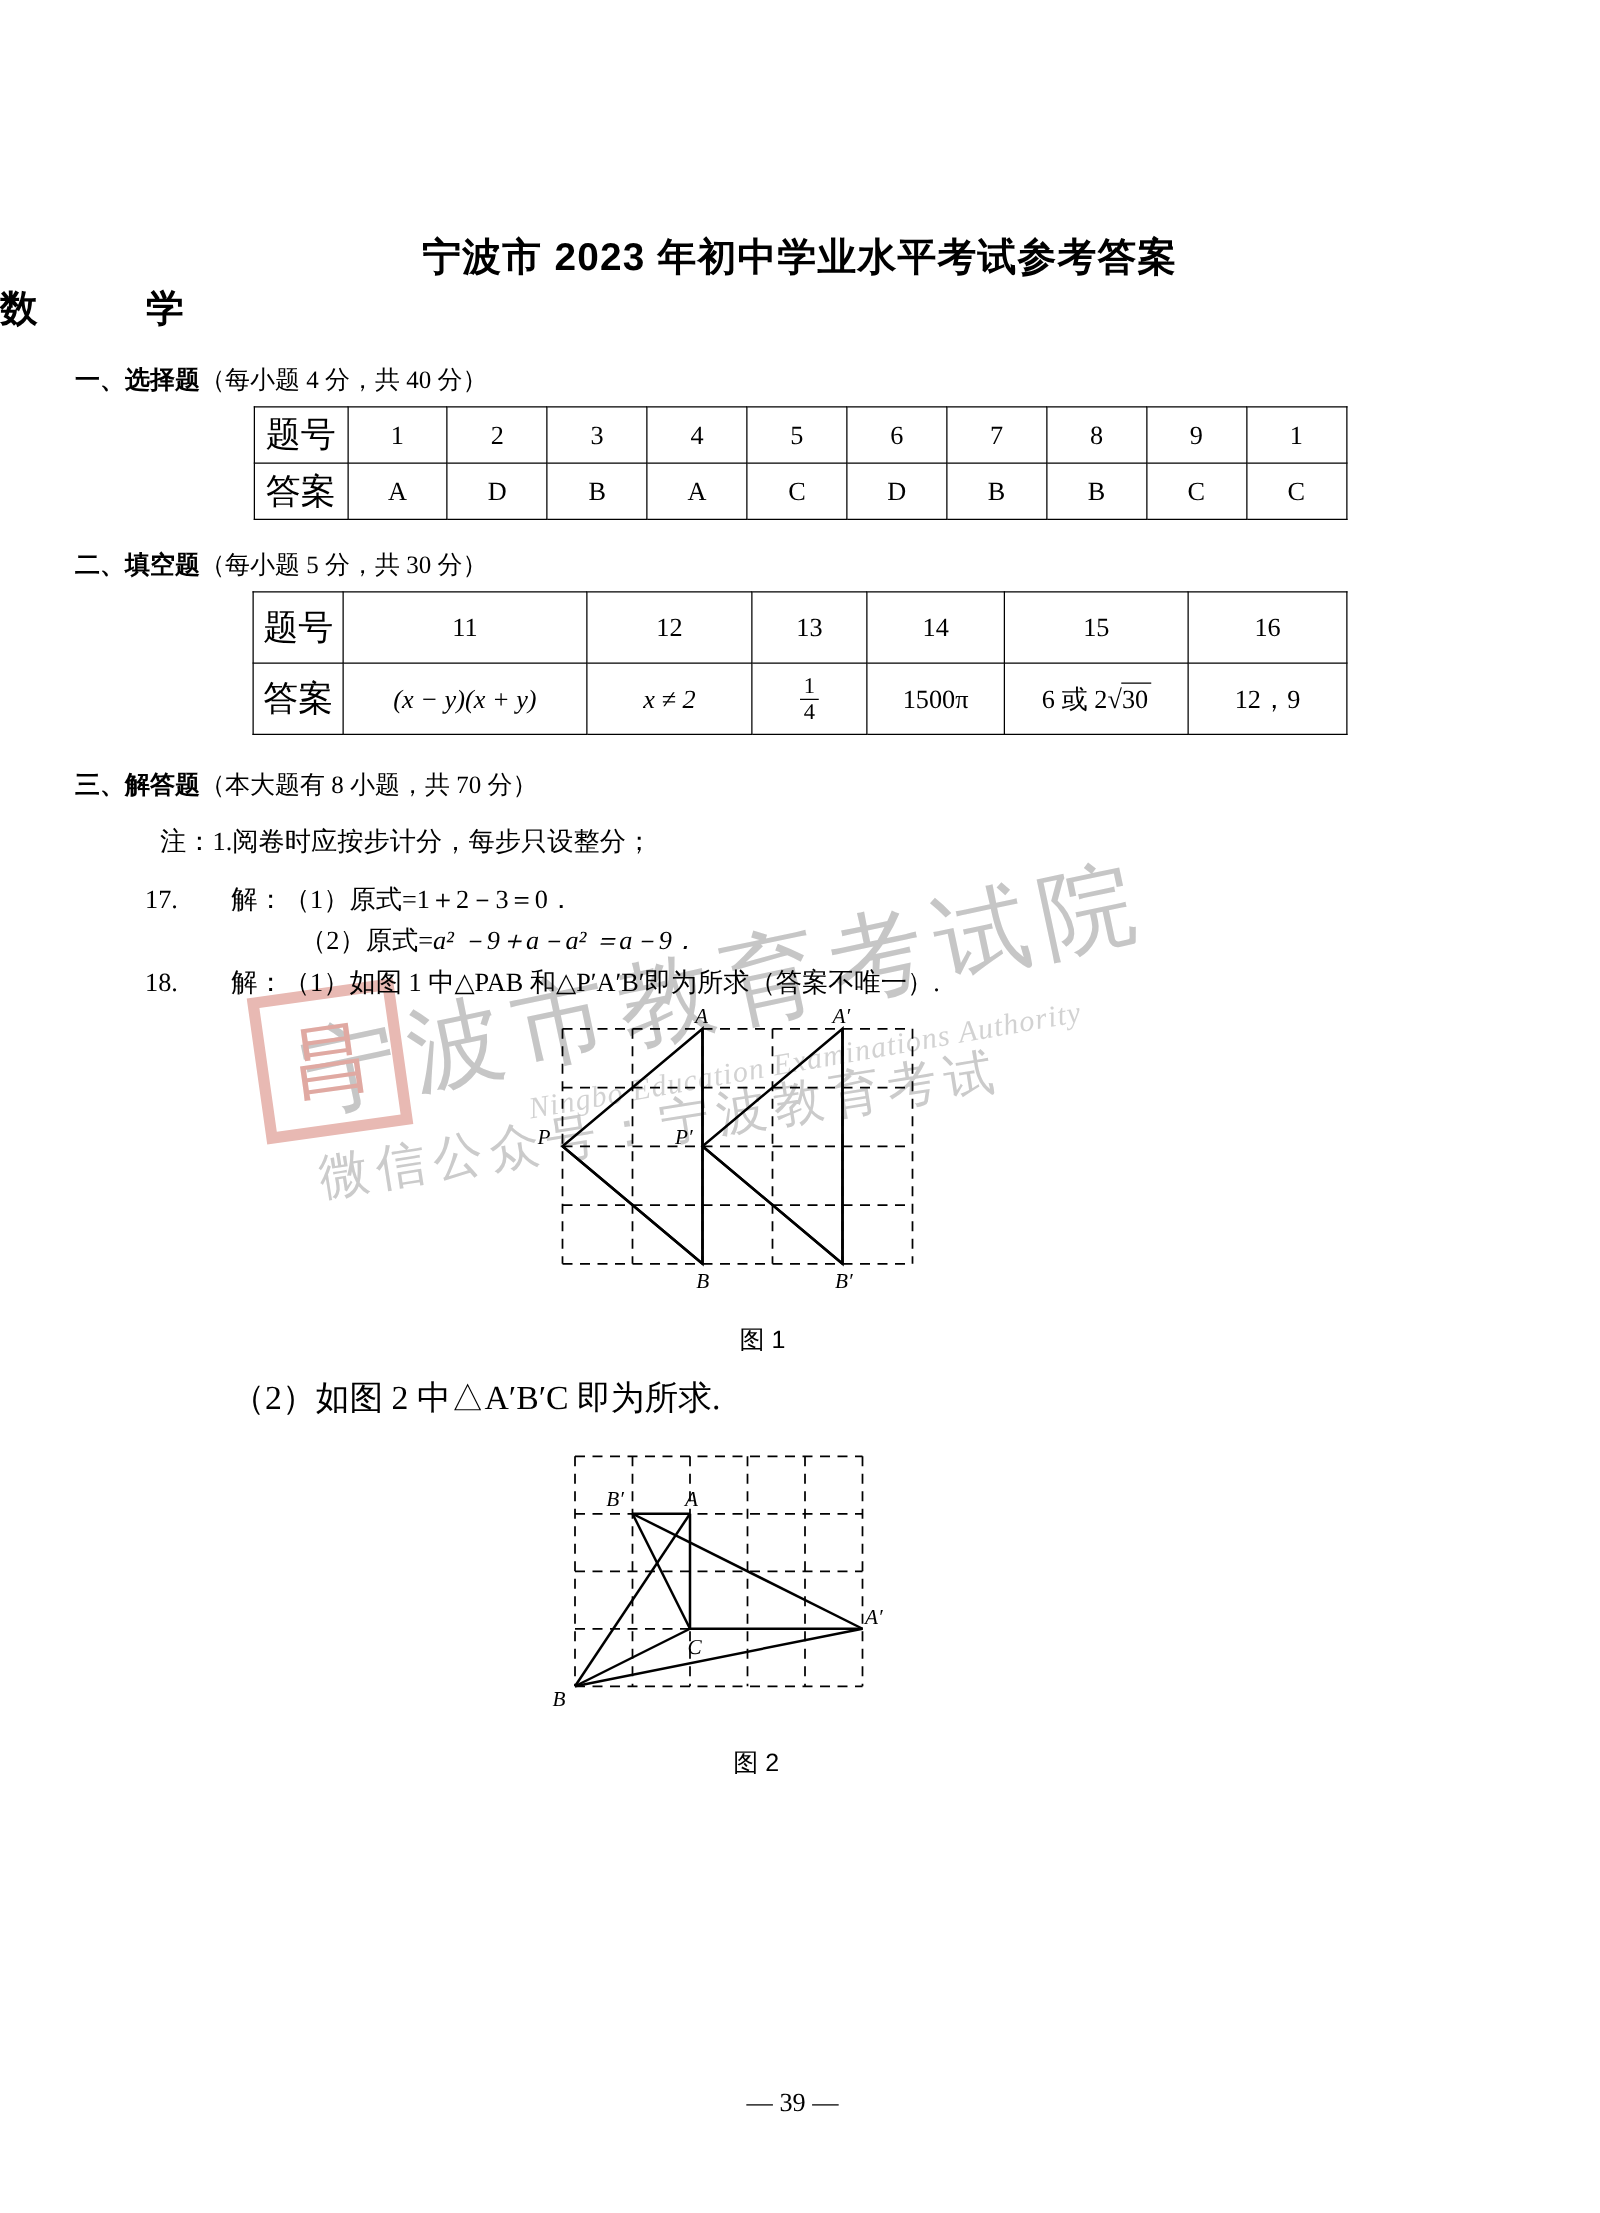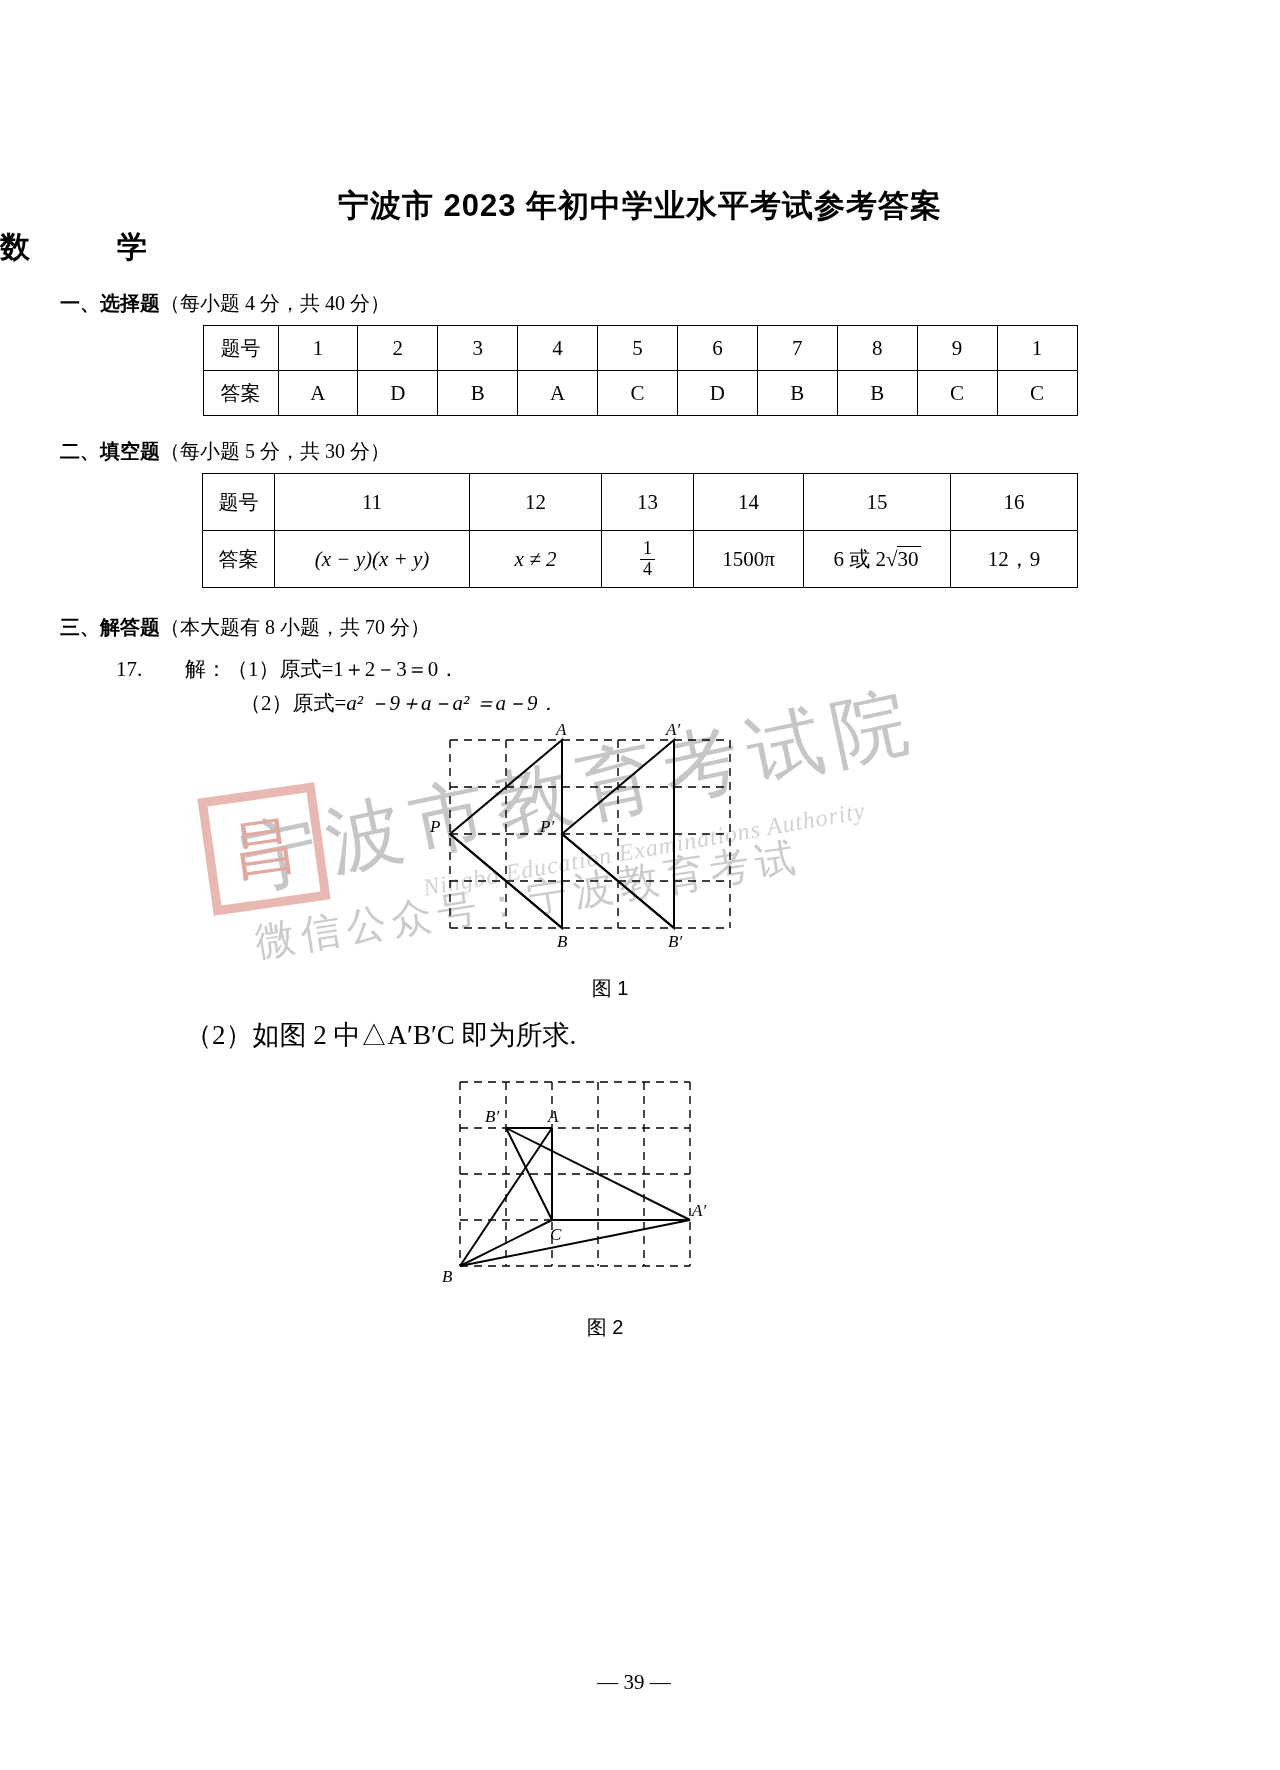--- a/index.html
+++ b/index.html
@@ -109,21 +109,21 @@
   }
   table.ansgrid td {
     border: 1.6px solid #000;
     text-align: center;
     font-size: 21px;
     height: 42px;
     font-family: "Liberation Serif", serif;
   }
   table.ansgrid td.rowlabel {
     font-family: Liberation Serif, serif;
-    font-size: 20px;
+    font-size: 28px;
     width: 72px;
   }
   table.fill td { height: 54px; }
 
   .mi { font-style: italic; font-family: "Liberation Serif", serif; }
   .frac {
     display: inline-block;
     vertical-align: middle;
     text-align: center;
     font-size: 18px;
@@ -266,29 +266,36 @@
         </td>
         <td>12，9</td>
       </tr>
     </tbody>
       </table>
 
     <div class="section-head" style="margin-top:26px;">
       <span class="sh-bold">三、解答题</span><span class="sh-norm">（本大题有 8 小题，共 70 分）</span>
     </div>
 
+    <div class="note-line" style="margin-top:16px;">
+      <span>注：</span><span>1.阅卷时应按步计分，每步只设整分；</span>
+    </div>
 
     <div class="qline" style="margin-top:12px;">
       <span class="qnum">17.</span>
       <span class="qbody"><span>解：（1）原式</span><span>=1＋2－3＝0．</span></span>
     </div>
     <div class="qline">
       <span class="qbody deep"><span>（2）原式=</span><span class="mi">a² －9＋a－a² ＝a－9．</span></span>
     </div>
 
+    <div class="qline">
+      <span class="qnum">18.</span>
+      <span class="qbody">解：（1）如图 1 中△PAB 和△P′A′B′即为所求（答案不唯一）.</span>
+    </div>
 
     <div class="figwrap">
       <svg class="figsvg" width="420" height="255" viewBox="0 0 420 255">
         <g stroke="#000" stroke-width="1.4" fill="none" stroke-dasharray="8,6">
           <path d="M20 20 H300"></path>
             <path d="M20 67 H300"></path>
             <path d="M20 114 H300"></path>
           <path d="M20 161 H300"></path>
             <path d="M20 208 H300"></path>
           <path d="M20 20 V208"></path>

